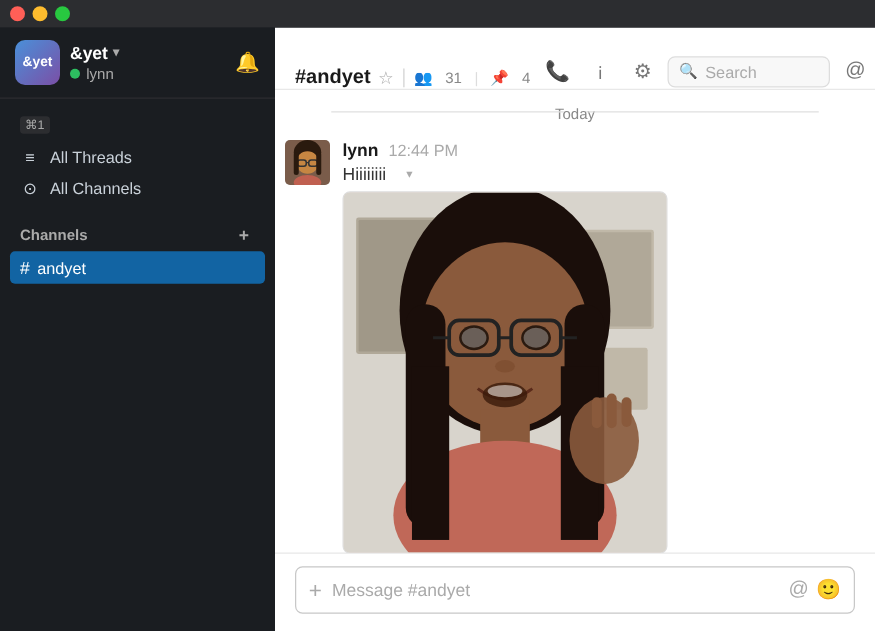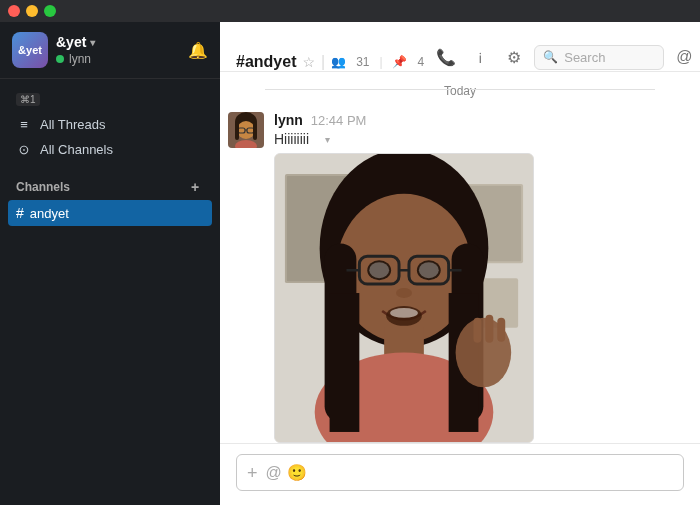--- a/index.html
+++ b/index.html
@@ -633,20 +633,21 @@
               <rect x="224" y="165" width="8" height="24" rx="4" fill="#8a5a3c"></rect>
             </svg>
           </div>
         </div>
       </div>
     </div>
 
     <div class="message-input-area">
       <div class="message-input-box">
         <span class="add-btn">+</span>
+        <input class="message-input" type="text" placeholder="Message #andyet" style="">
         <div class="input-actions">
           <span class="input-icon">@</span>
           <span class="input-icon">🙂</span>
         </div>
       </div>
     </div>
 
   </div>
 </div>
 

